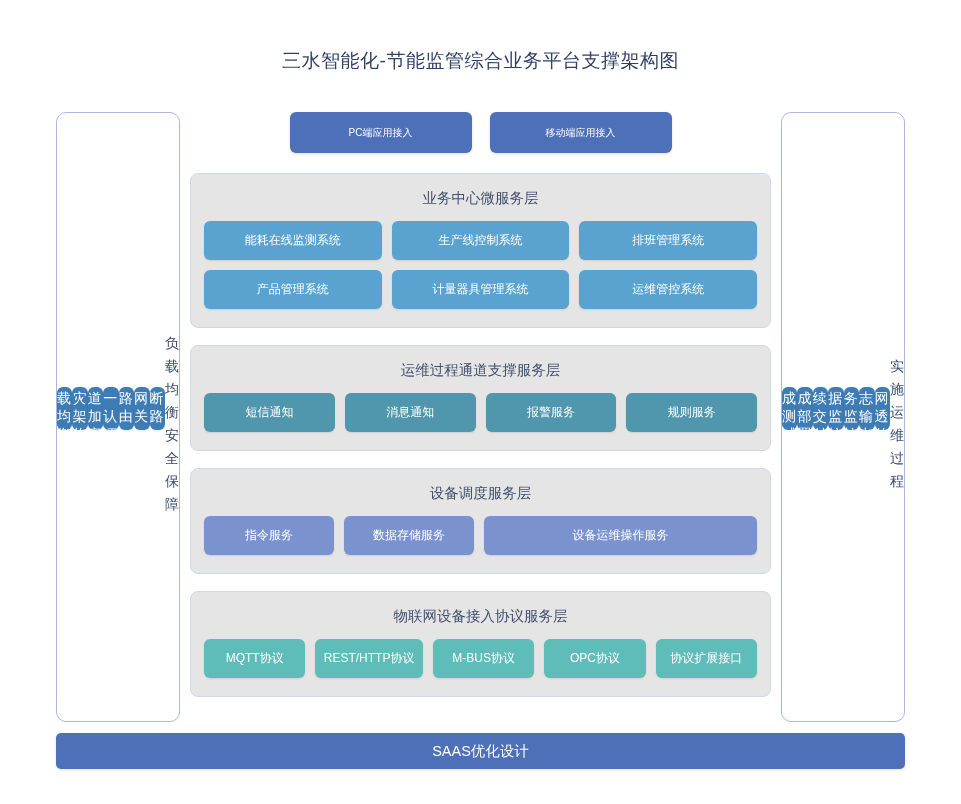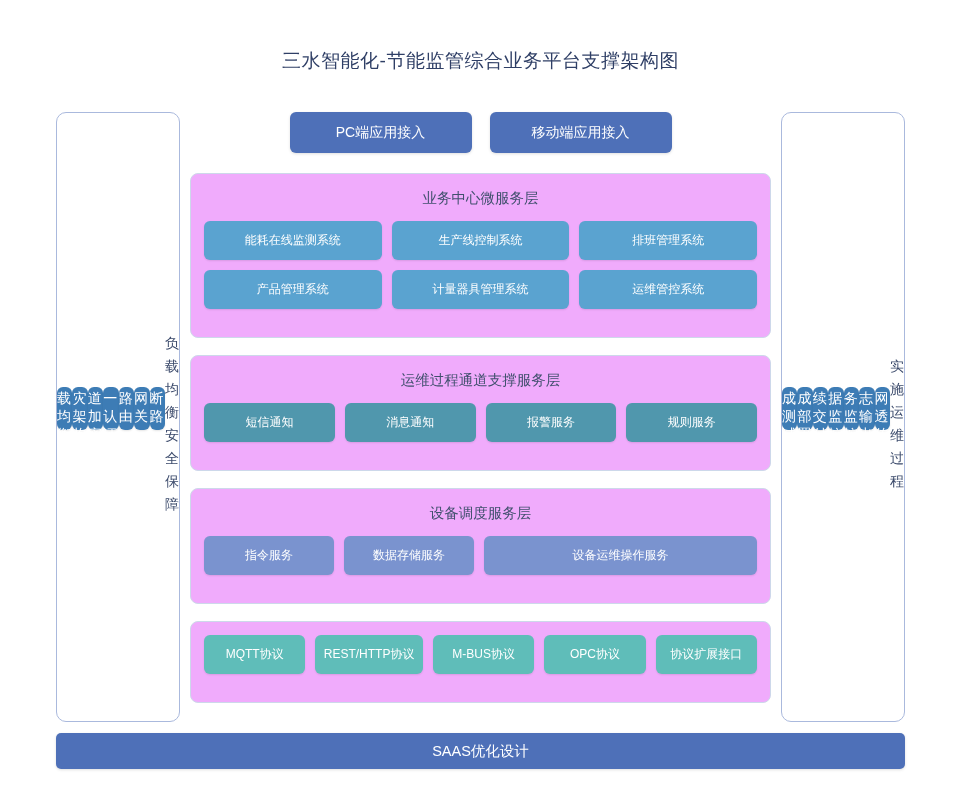--- a/index.html
+++ b/index.html
@@ -93,33 +93,33 @@
     justify-content: center;
     gap: 18px;
     margin-bottom: 20px;
   }
   .access-btn {
     width: 182px;
     height: 41px;
     border-radius: 6px;
     background: #4e70b8;
     color: #ffffff;
-    font-size: 14px;
+    font-size: 10px;
     display: flex;
     align-items: center;
     justify-content: center;
     box-shadow: 0 1px 3px rgba(0,0,0,0.13);
   }
 
   
   .layer {
     border: 1px solid #cdd8ea;
     border-radius: 8px;
-    background: #f0abfc;
-    padding: 13px 13px 28px 13px;
+    background: #e5e5e5;
+    padding: 13px 13px 18px 13px;
     margin-bottom: 17px;
     box-sizing: border-box;
   }
   .layer-title {
     text-align: center;
     font-size: 14.5px;
     color: #41506e;
     margin-bottom: 13px;
     margin-top: 2px;
   }
@@ -221,20 +221,21 @@
       <div class="layer">
         <div class="layer-title">设备调度服务层</div>
         <div class="chip-row">
           <div class="chip c-device" style="flex:1">指令服务</div>
           <div class="chip c-device" style="flex:1">数据存储服务</div>
           <div class="chip c-device" style="flex:2.1">设备运维操作服务</div>
         </div>
       </div>
 
       <div class="layer">
+        <div class="layer-title">物联网设备接入协议服务层</div>
         <div class="chip-row">
           <div class="chip c-iot" style="flex:1">MQTT协议</div>
           <div class="chip c-iot" style="flex:1.06">REST/HTTP协议</div>
           <div class="chip c-iot" style="flex:1">M-BUS协议</div>
           <div class="chip c-iot" style="flex:1">OPC协议</div>
           <div class="chip c-iot" style="flex:1">协议扩展接口</div>
         </div>
       </div>
 
     </div>

